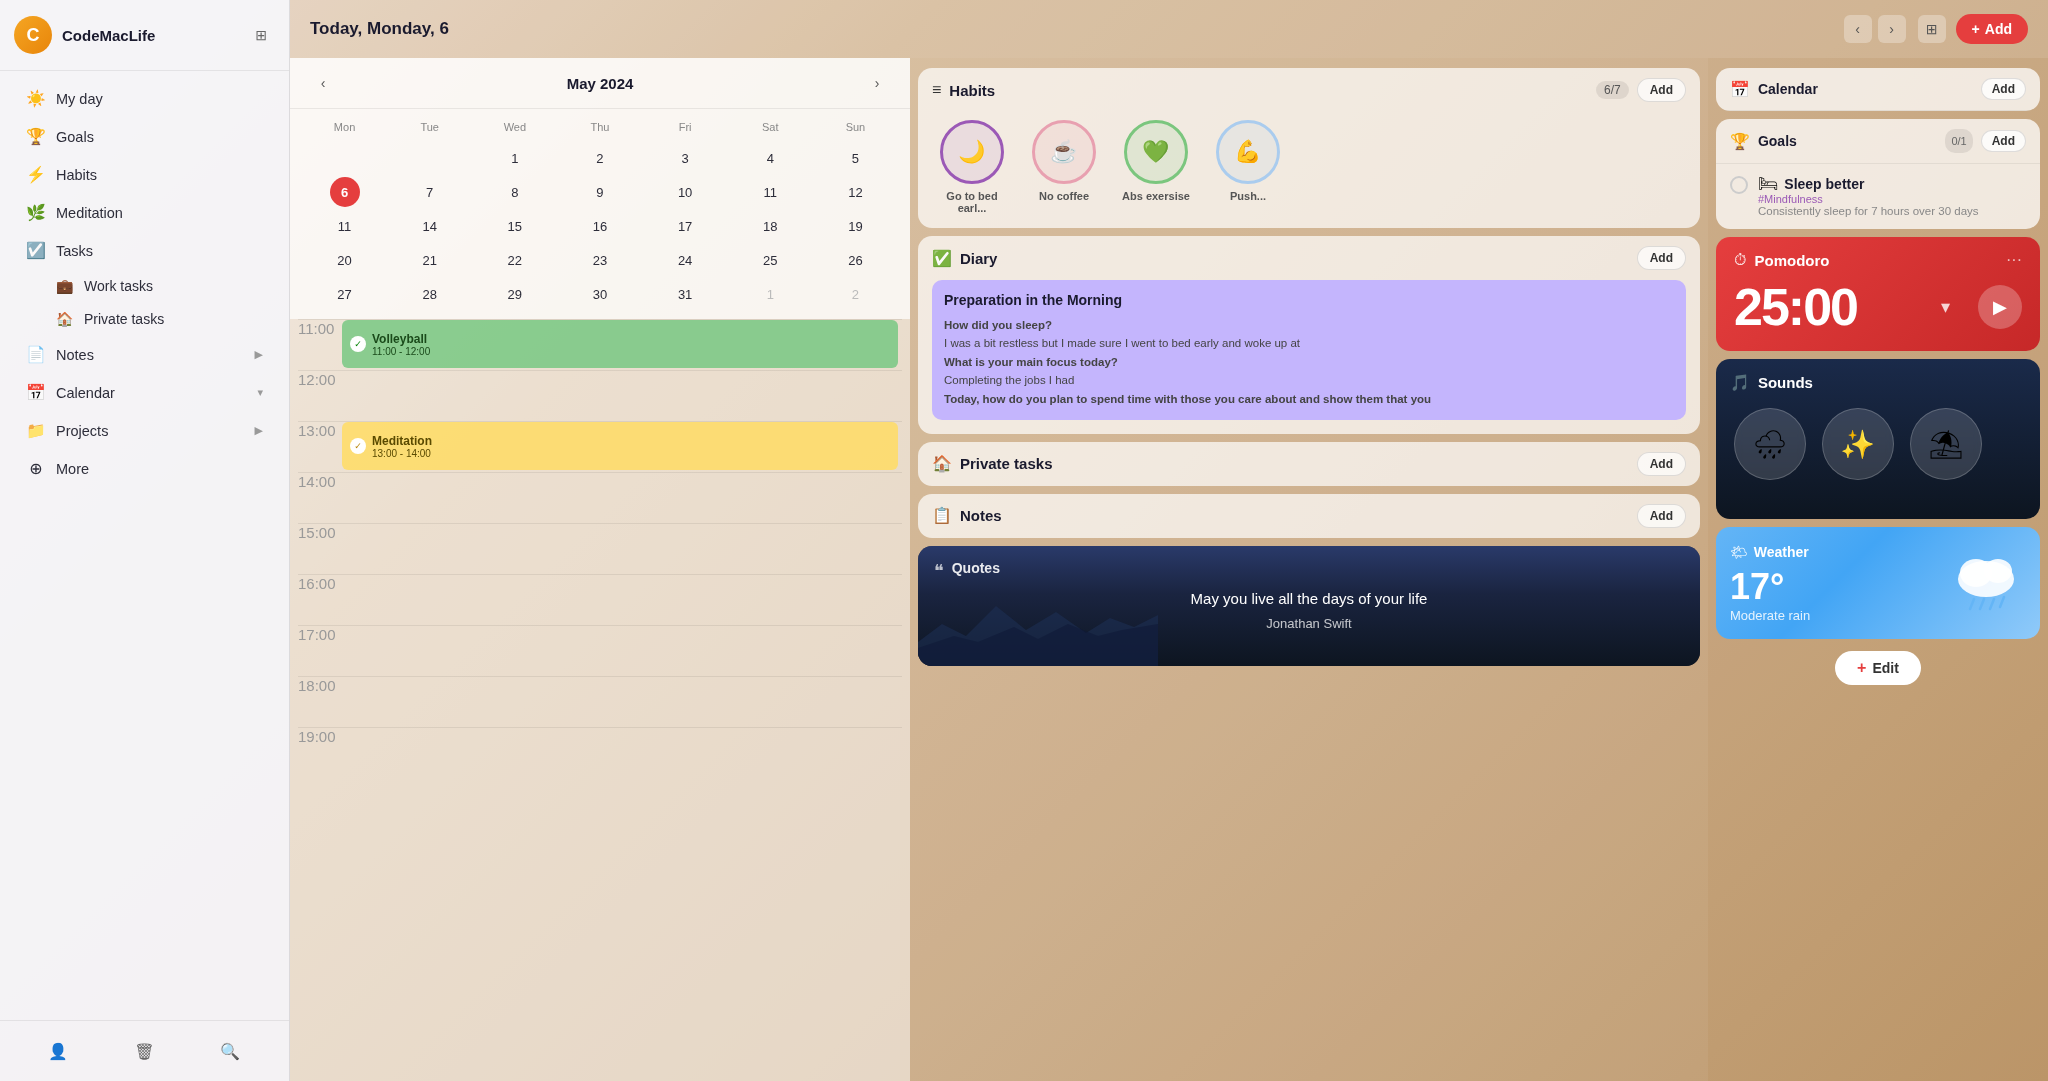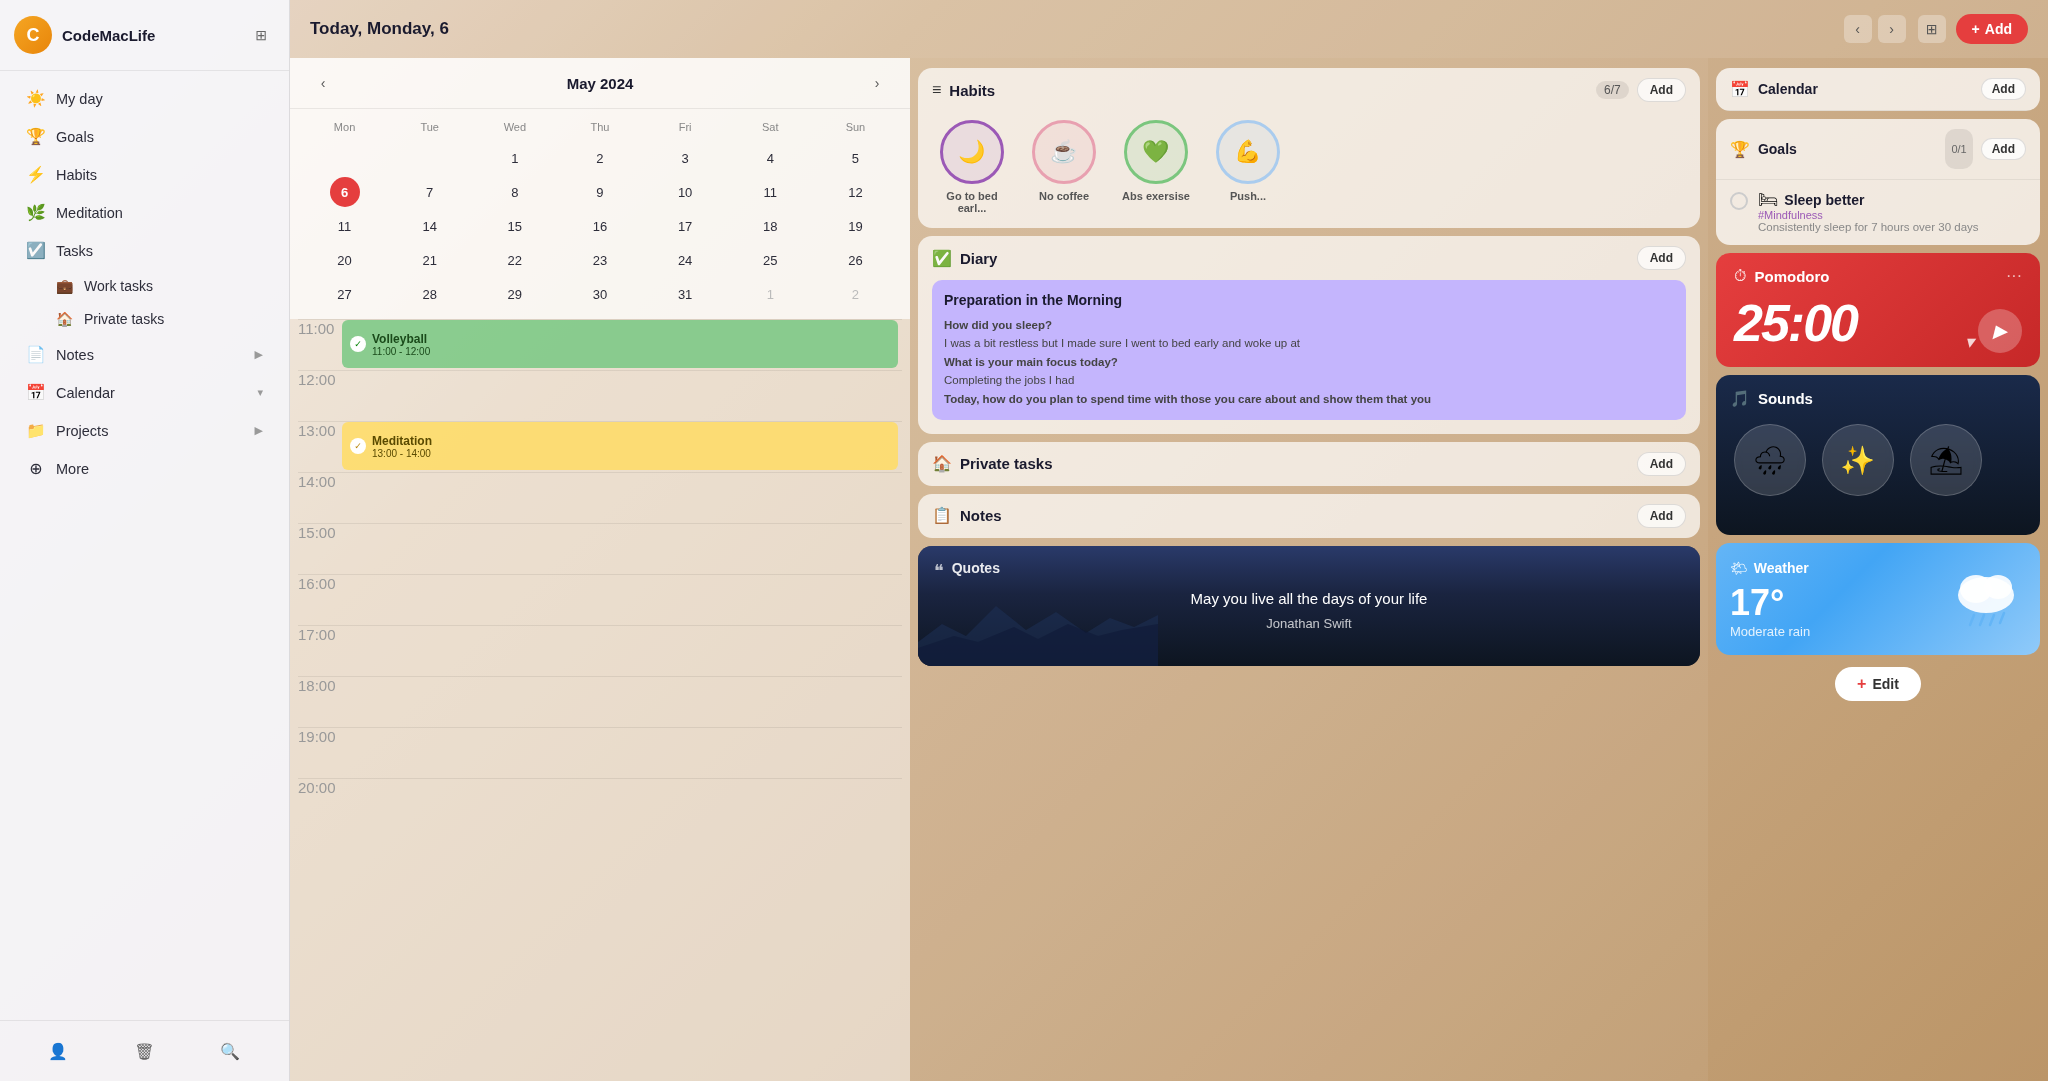--- a/index.html
+++ b/index.html
@@ -515,21 +515,21 @@
       color: #9b59b6;
       font-weight: 500;
     }
     .goal-desc {
       font-size: 11.5px;
       color: #888;
     }
     .goals-badge {
       background: rgba(0,0,0,0.08);
       border-radius: 10px;
-      padding: 14px 6px;
+      padding: 6px 6px;
       font-size: 11px;
       color: #666;
     }
 
     
     .pomodoro-widget {
       background: linear-gradient(135deg, #e53e3e 0%, #c62828 100%);
       border-radius: 14px;
       padding: 14px 18px;
       display: flex;
@@ -544,23 +544,22 @@
     .pomodoro-icon { font-size: 16px; color: white; }
     .pomodoro-title {
       font-size: 15px;
       font-weight: 700;
       color: white;
       flex: 1;
     }
     .pomodoro-menu { color: rgba(255,255,255,0.7); font-size: 16px; cursor: pointer; }
     .pomodoro-timer-row {
       display: flex;
-      align-items: flex-end;
-      gap: 4px;
-      font-style: italic;
+      align-items: center;
+      gap: 28px;
     }
     .pomodoro-time {
       font-size: 52px;
       font-weight: 700;
       color: white;
       letter-spacing: -2px;
       flex: 1;
     }
     .pomodoro-dropdown { color: rgba(255,255,255,0.8); font-size: 18px; cursor: pointer; }
     .pomodoro-play {
@@ -872,24 +871,20 @@
           <div class="slot-area"></div>
         </div>
         <div class="time-slot">
           <span class="time-label">18:00</span>
           <div class="slot-area"></div>
         </div>
         <div class="time-slot">
           <span class="time-label">19:00</span>
           <div class="slot-area"></div>
         </div>
-        <div class="time-slot">
-          <span class="time-label">20:00</span>
-          <div class="slot-area"></div>
-        </div>
       </div>
     </div>
 
     <div class="widgets-panel">
 
       <div class="widget-card">
         <div class="widget-header">
           <span style="font-size:16px; color:#333;">≡</span>
           <span class="widget-title">Habits</span>
           <span class="widget-badge">6/7</span>

